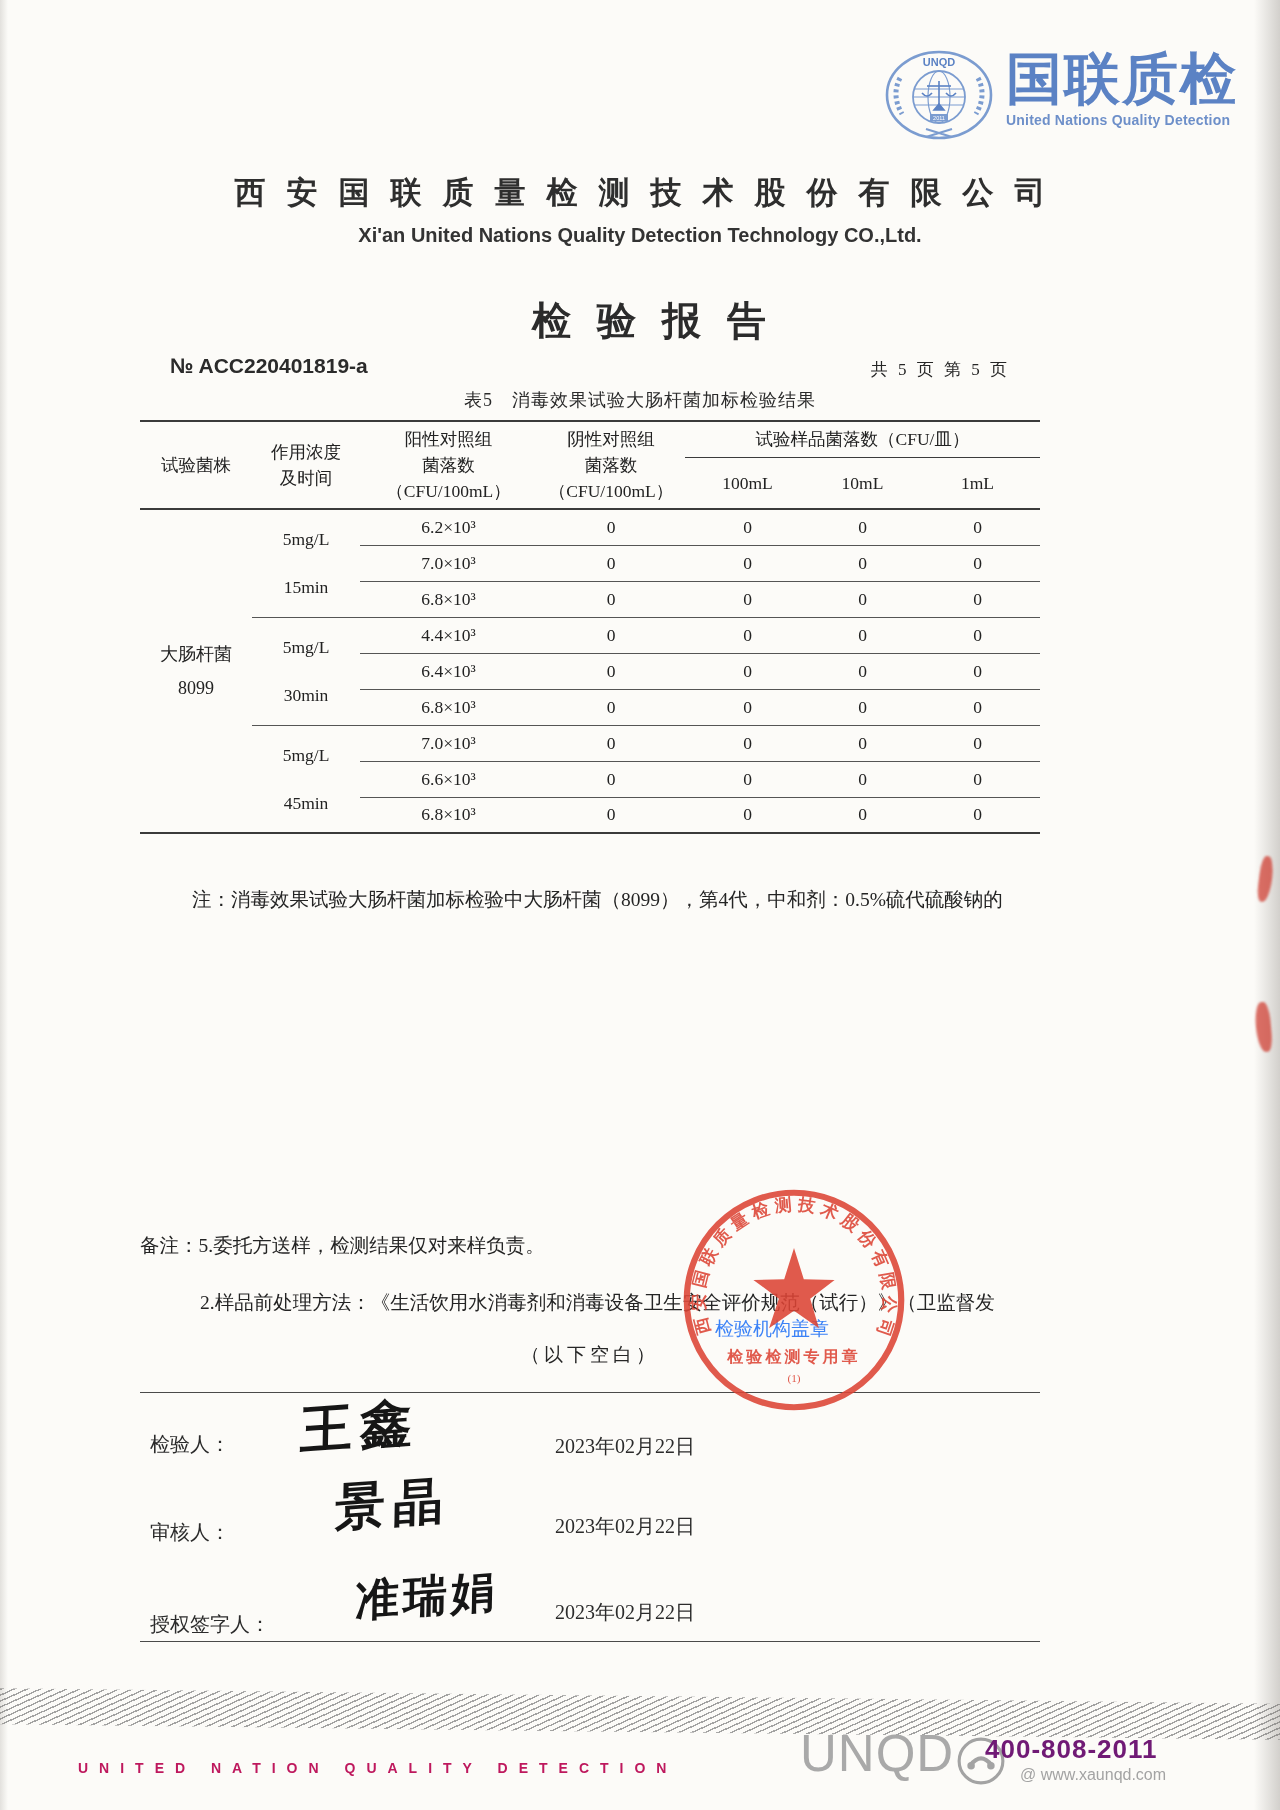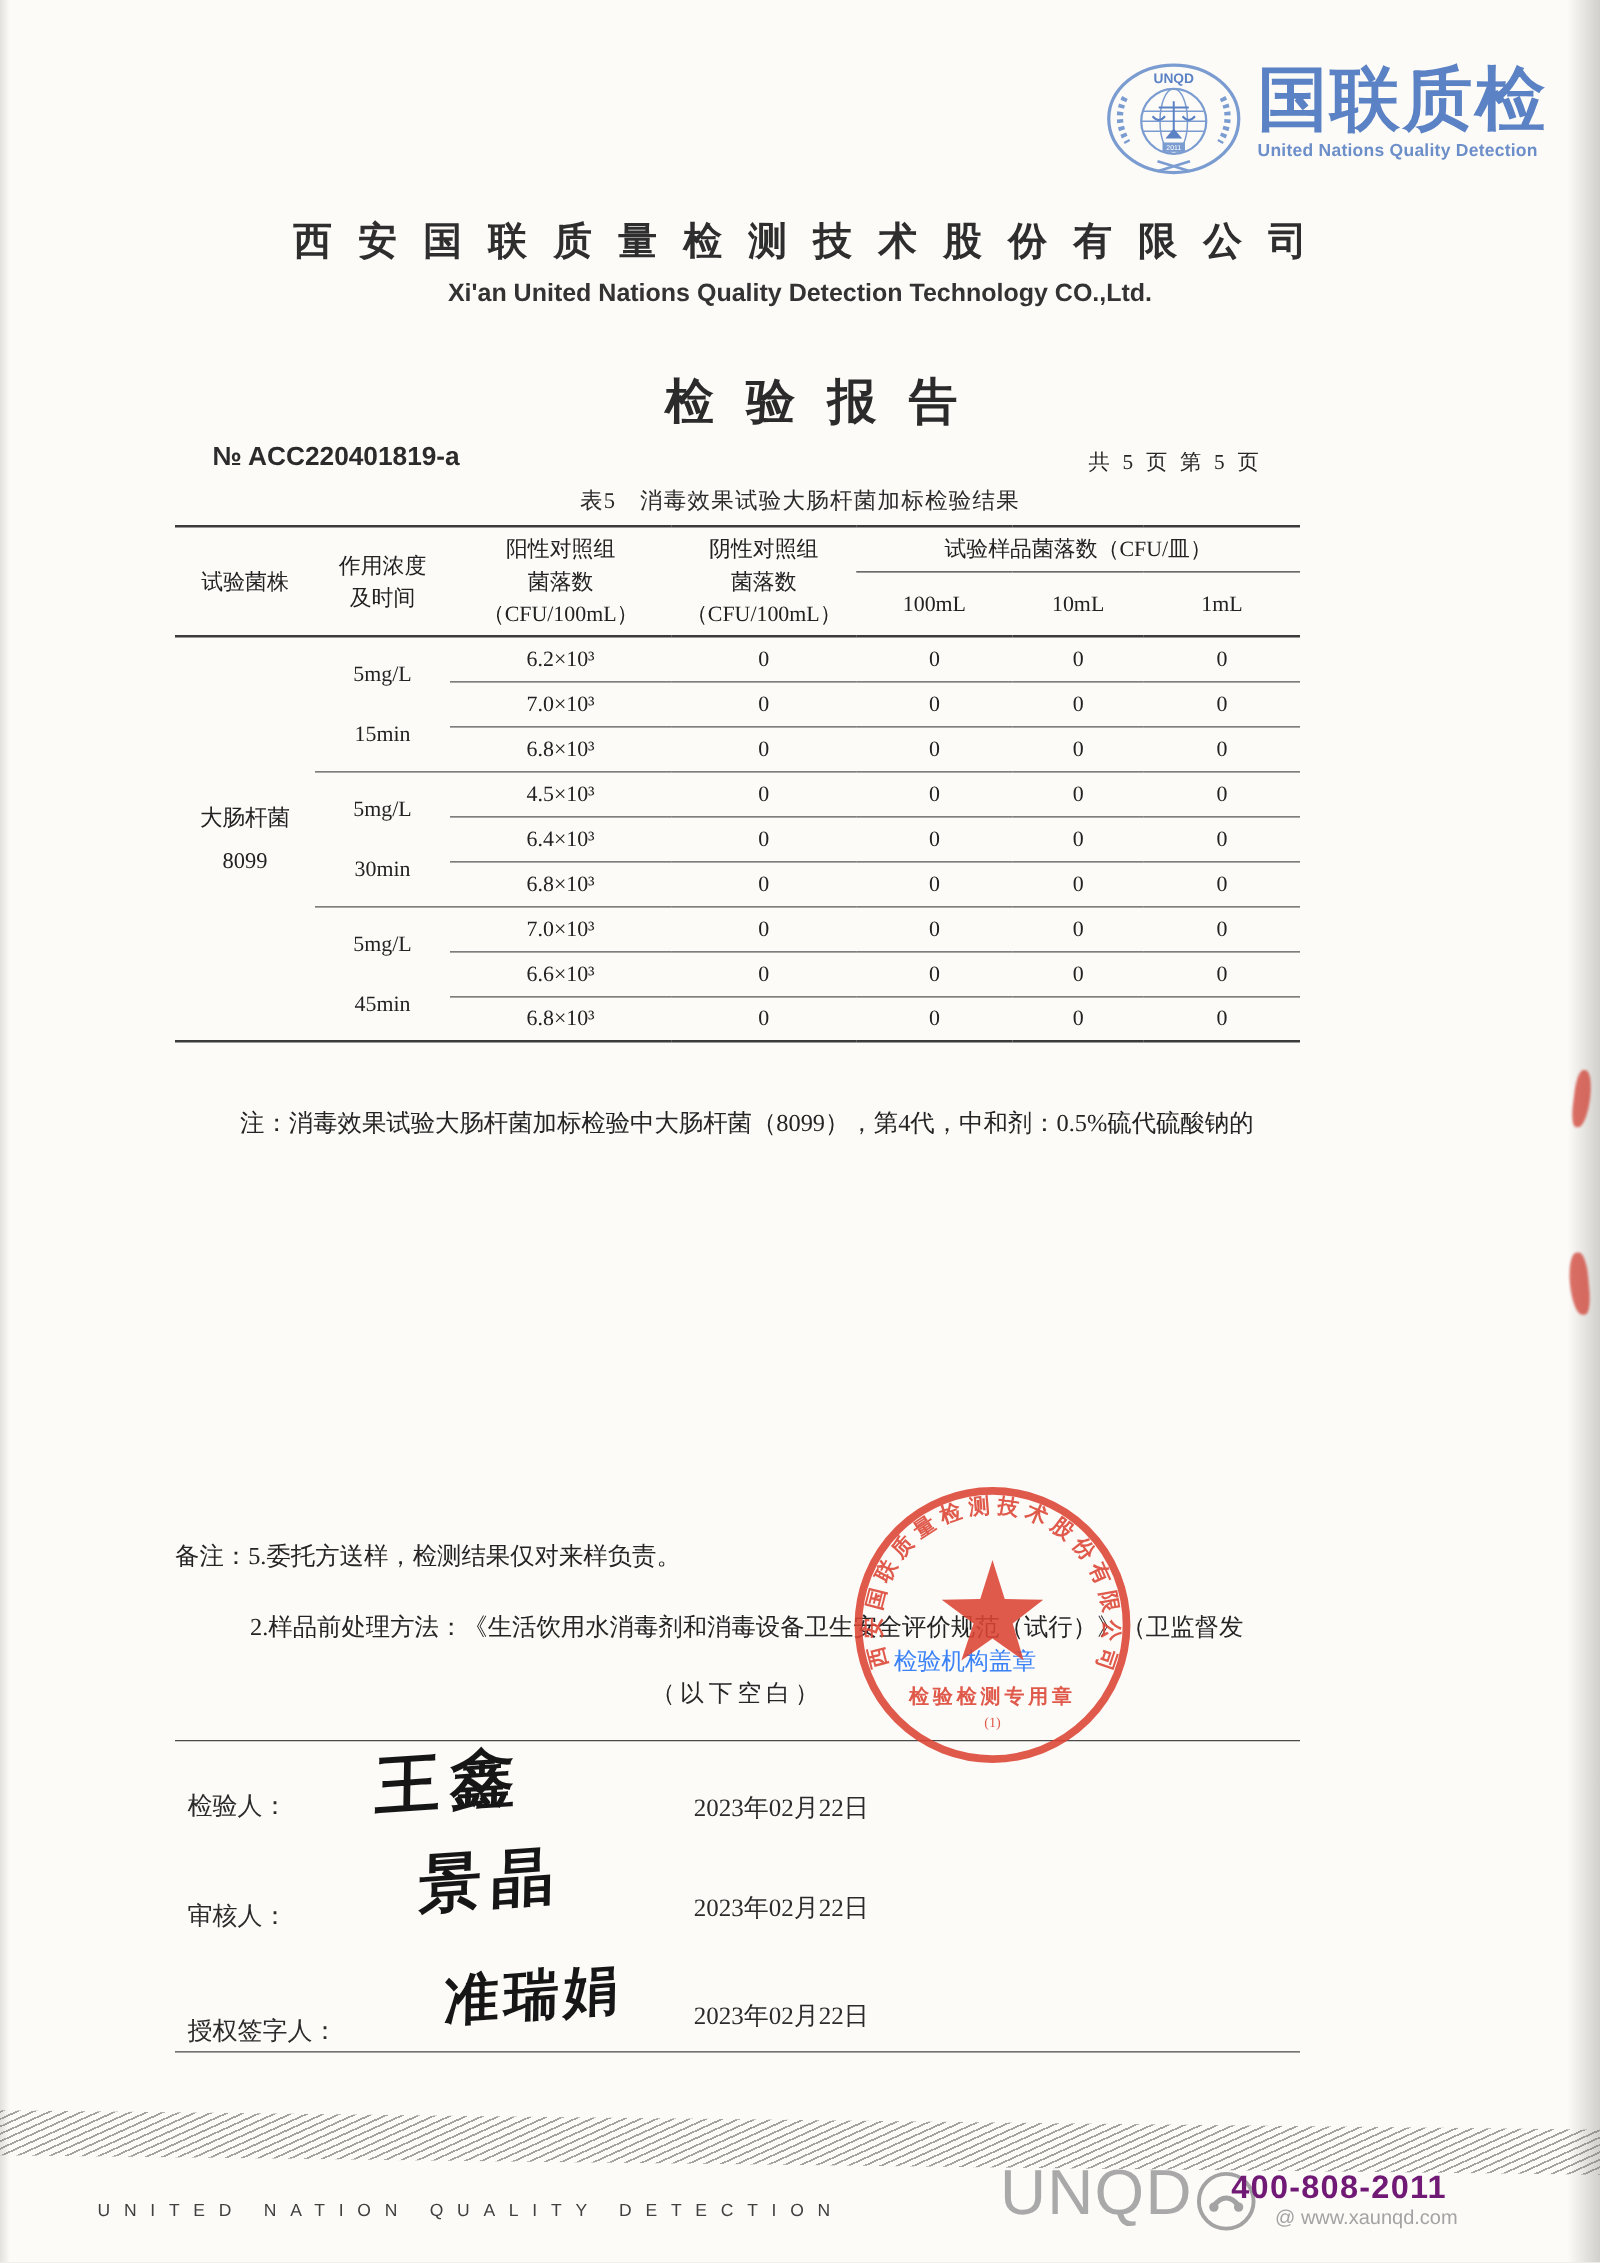--- a/index.html
+++ b/index.html
@@ -88,21 +88,21 @@
 
   
   .hatch {
     position:absolute; left:-12px; top:1696px; width:1304px; height:36px;
     background:repeating-linear-gradient(155deg,#858585 0 1.4px,transparent 1.4px 5.4px);
     transform:rotate(0.7deg); opacity:0.75;
   }
   .footer-tagline {
     position:absolute; left:78px; top:1760px;
     font-family:"Liberation Sans","DejaVu Sans",sans-serif;
-    font-size:14px; letter-spacing:11px; color:#404040;
+    font-size:14px; letter-spacing:11px; color:#be185d;font-weight:bold;
   }
   .footer-brand {
     position:absolute; left:800px; top:1728px;
     font-family:"Liberation Sans","DejaVu Sans",sans-serif;
     font-size:51px; color:#a9a9a9; letter-spacing:1px; line-height:1;
   }
   .phone-icon { position:absolute; left:956px; top:1736px; width:50px; height:50px; }
   .footer-phone {
     position:absolute; left:985px; top:1734px;
     font-family:"Liberation Sans","DejaVu Sans",sans-serif;
@@ -218,21 +218,21 @@
       <tr>
         <td class="sep pos">6.8×10³</td>
         <td class="sep">0</td>
         <td class="sep">0</td>
         <td class="sep">0</td>
         <td class="sep">0</td>
       </tr>
       <tr>
         <td rowspan="3" class="dose pre gsep">5mg/L
 30min</td>
-        <td class="sep pos">4.5×10³</td>
+        <td class="sep pos">4.4×10³</td>
         <td class="sep">0</td>
         <td class="sep">0</td>
         <td class="sep">0</td>
         <td class="sep">0</td>
       </tr>
       <tr>
         <td class="sep pos">6.4×10³</td>
         <td class="sep">0</td>
         <td class="sep">0</td>
         <td class="sep">0</td>

